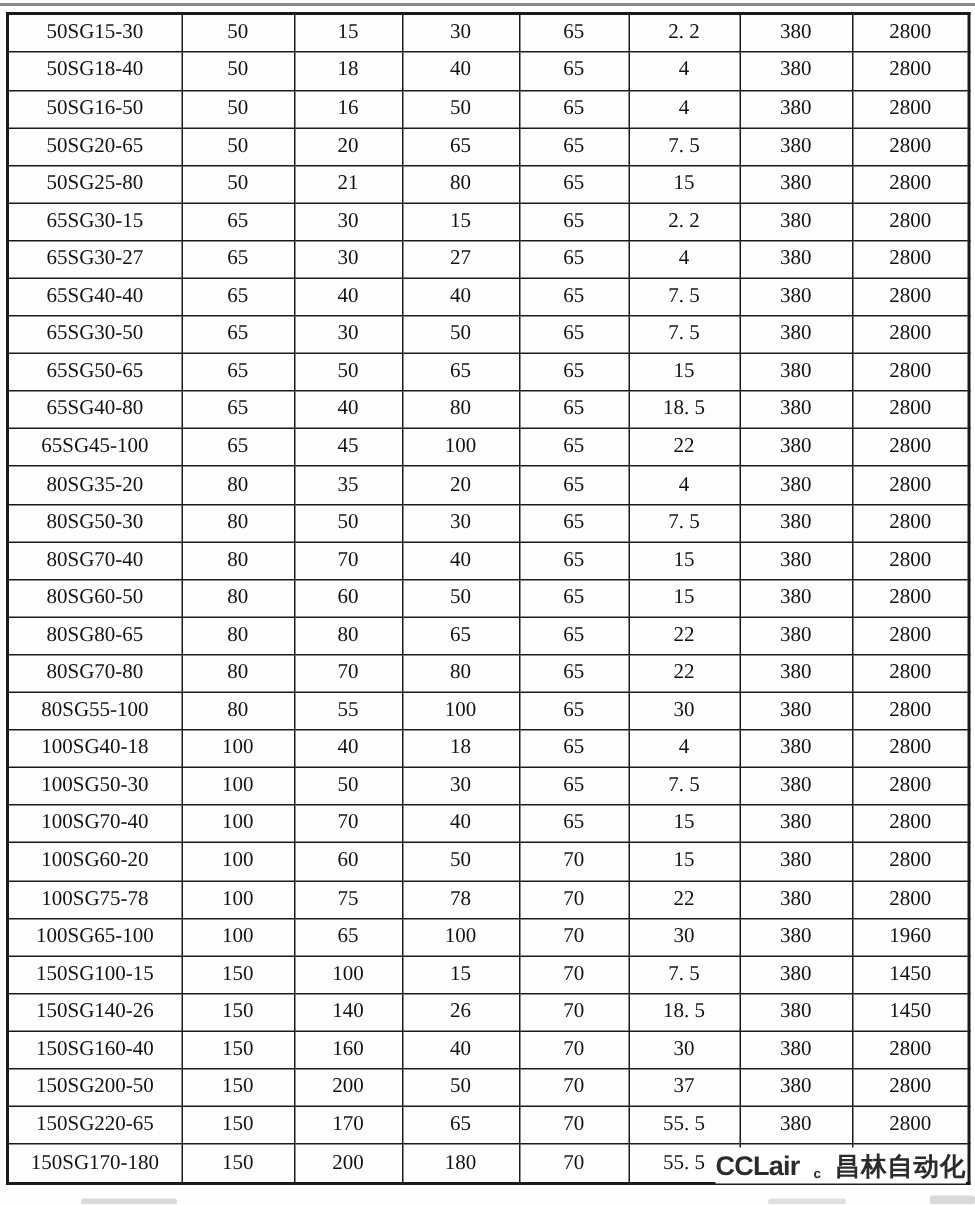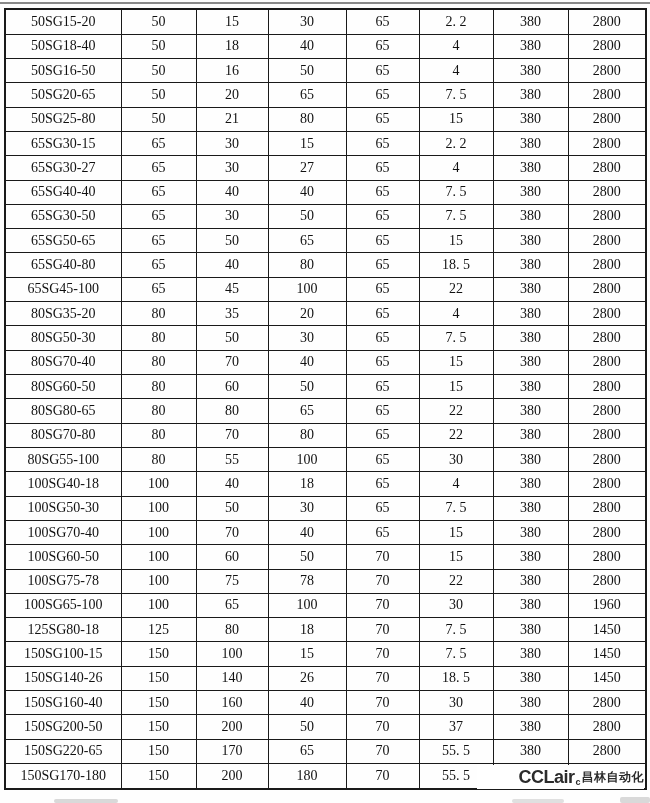--- a/index.html
+++ b/index.html
@@ -36,40 +36,40 @@
     white-space: nowrap;
     overflow: hidden;
   }
   .watermark {
     position: absolute;
     left: 477px; top: 765px;
     width: 167px; height: 24px;
     background: #ffffff;
     display: flex;
     align-items: center;
-    justify-content: flex-end;
+    justify-content: space-between;
     color: #2b2b2b;
     white-space: nowrap;
   }
   .wm-latin {
     font-family: "Liberation Sans", sans-serif;
     font-weight: bold;
     font-size: 18px;
     letter-spacing: -0.5px;
   }
   .wm-sub {
     font-family: "Liberation Sans", sans-serif;
     font-weight: bold;
     font-size: 9px;
     align-self: flex-end;
     margin: 0 1px 2px 1px;
   }
   .wm-cjk {
     font-weight: bold;
-    font-size: 12px;
+    font-size: 17px;
     letter-spacing: 0.5px;
   }
   .smudge {
     position: absolute;
     background: #d9d9d9;
     border-radius: 2px;
   }
   .smudge.s1 { left: 54px;  top: 799px; width: 64px; height: 4px; }
   .smudge.s2 { left: 512px; top: 799px; width: 52px; height: 4px; background: #e0e0e0; }
   .smudge.s3 { left: 620px; top: 797px; width: 30px; height: 6px; }
@@ -87,21 +87,21 @@
       <col style="width:75px">
       <col style="width:72px">
       <col style="width:78px">
       <col style="width:73px">
       <col style="width:74px">
       <col style="width:75px">
       <col style="width:78px">
     </colgroup>
     <tbody>
         <tr>
-          <td>50SG15-20</td>
+          <td>50SG15-30</td>
           <td>50</td>
           <td>15</td>
           <td>30</td>
           <td>65</td>
           <td>2. 2</td>
           <td>380</td>
           <td>2800</td>
         </tr>
         <tr>
           <td>50SG18-40</td>
@@ -307,21 +307,21 @@
           <td>100SG70-40</td>
           <td>100</td>
           <td>70</td>
           <td>40</td>
           <td>65</td>
           <td>15</td>
           <td>380</td>
           <td>2800</td>
         </tr>
         <tr>
-          <td>100SG60-50</td>
+          <td>100SG60-20</td>
           <td>100</td>
           <td>60</td>
           <td>50</td>
           <td>70</td>
           <td>15</td>
           <td>380</td>
           <td>2800</td>
         </tr>
         <tr>
           <td>100SG75-78</td>
@@ -335,30 +335,20 @@
         </tr>
         <tr>
           <td>100SG65-100</td>
           <td>100</td>
           <td>65</td>
           <td>100</td>
           <td>70</td>
           <td>30</td>
           <td>380</td>
           <td>1960</td>
-        </tr>
-        <tr>
-          <td>125SG80-18</td>
-          <td>125</td>
-          <td>80</td>
-          <td>18</td>
-          <td>70</td>
-          <td>7. 5</td>
-          <td>380</td>
-          <td>1450</td>
         </tr>
         <tr>
           <td>150SG100-15</td>
           <td>150</td>
           <td>100</td>
           <td>15</td>
           <td>70</td>
           <td>7. 5</td>
           <td>380</td>
           <td>1450</td>

